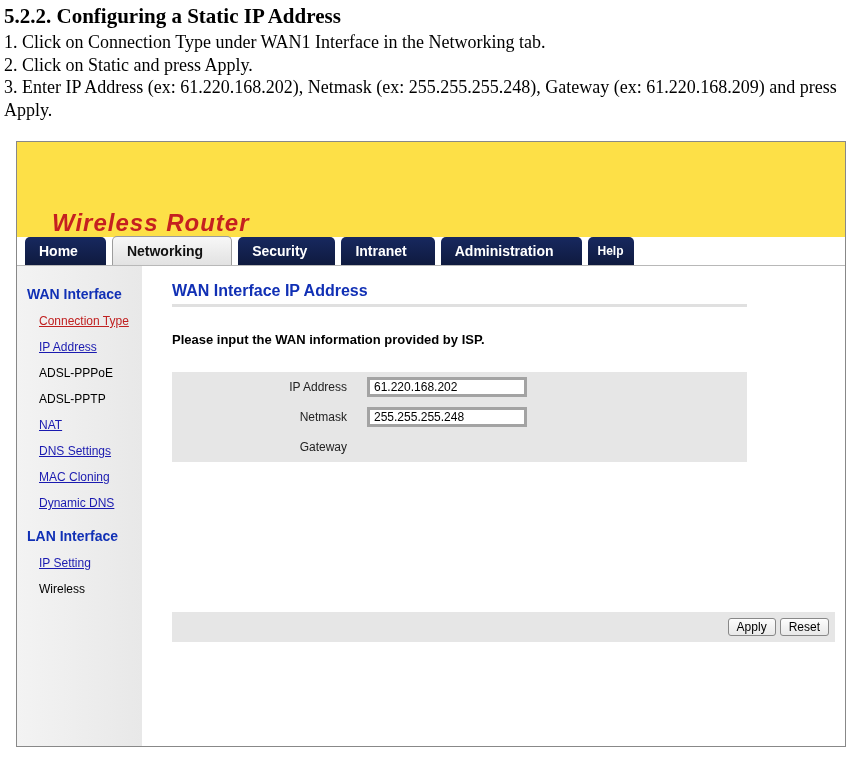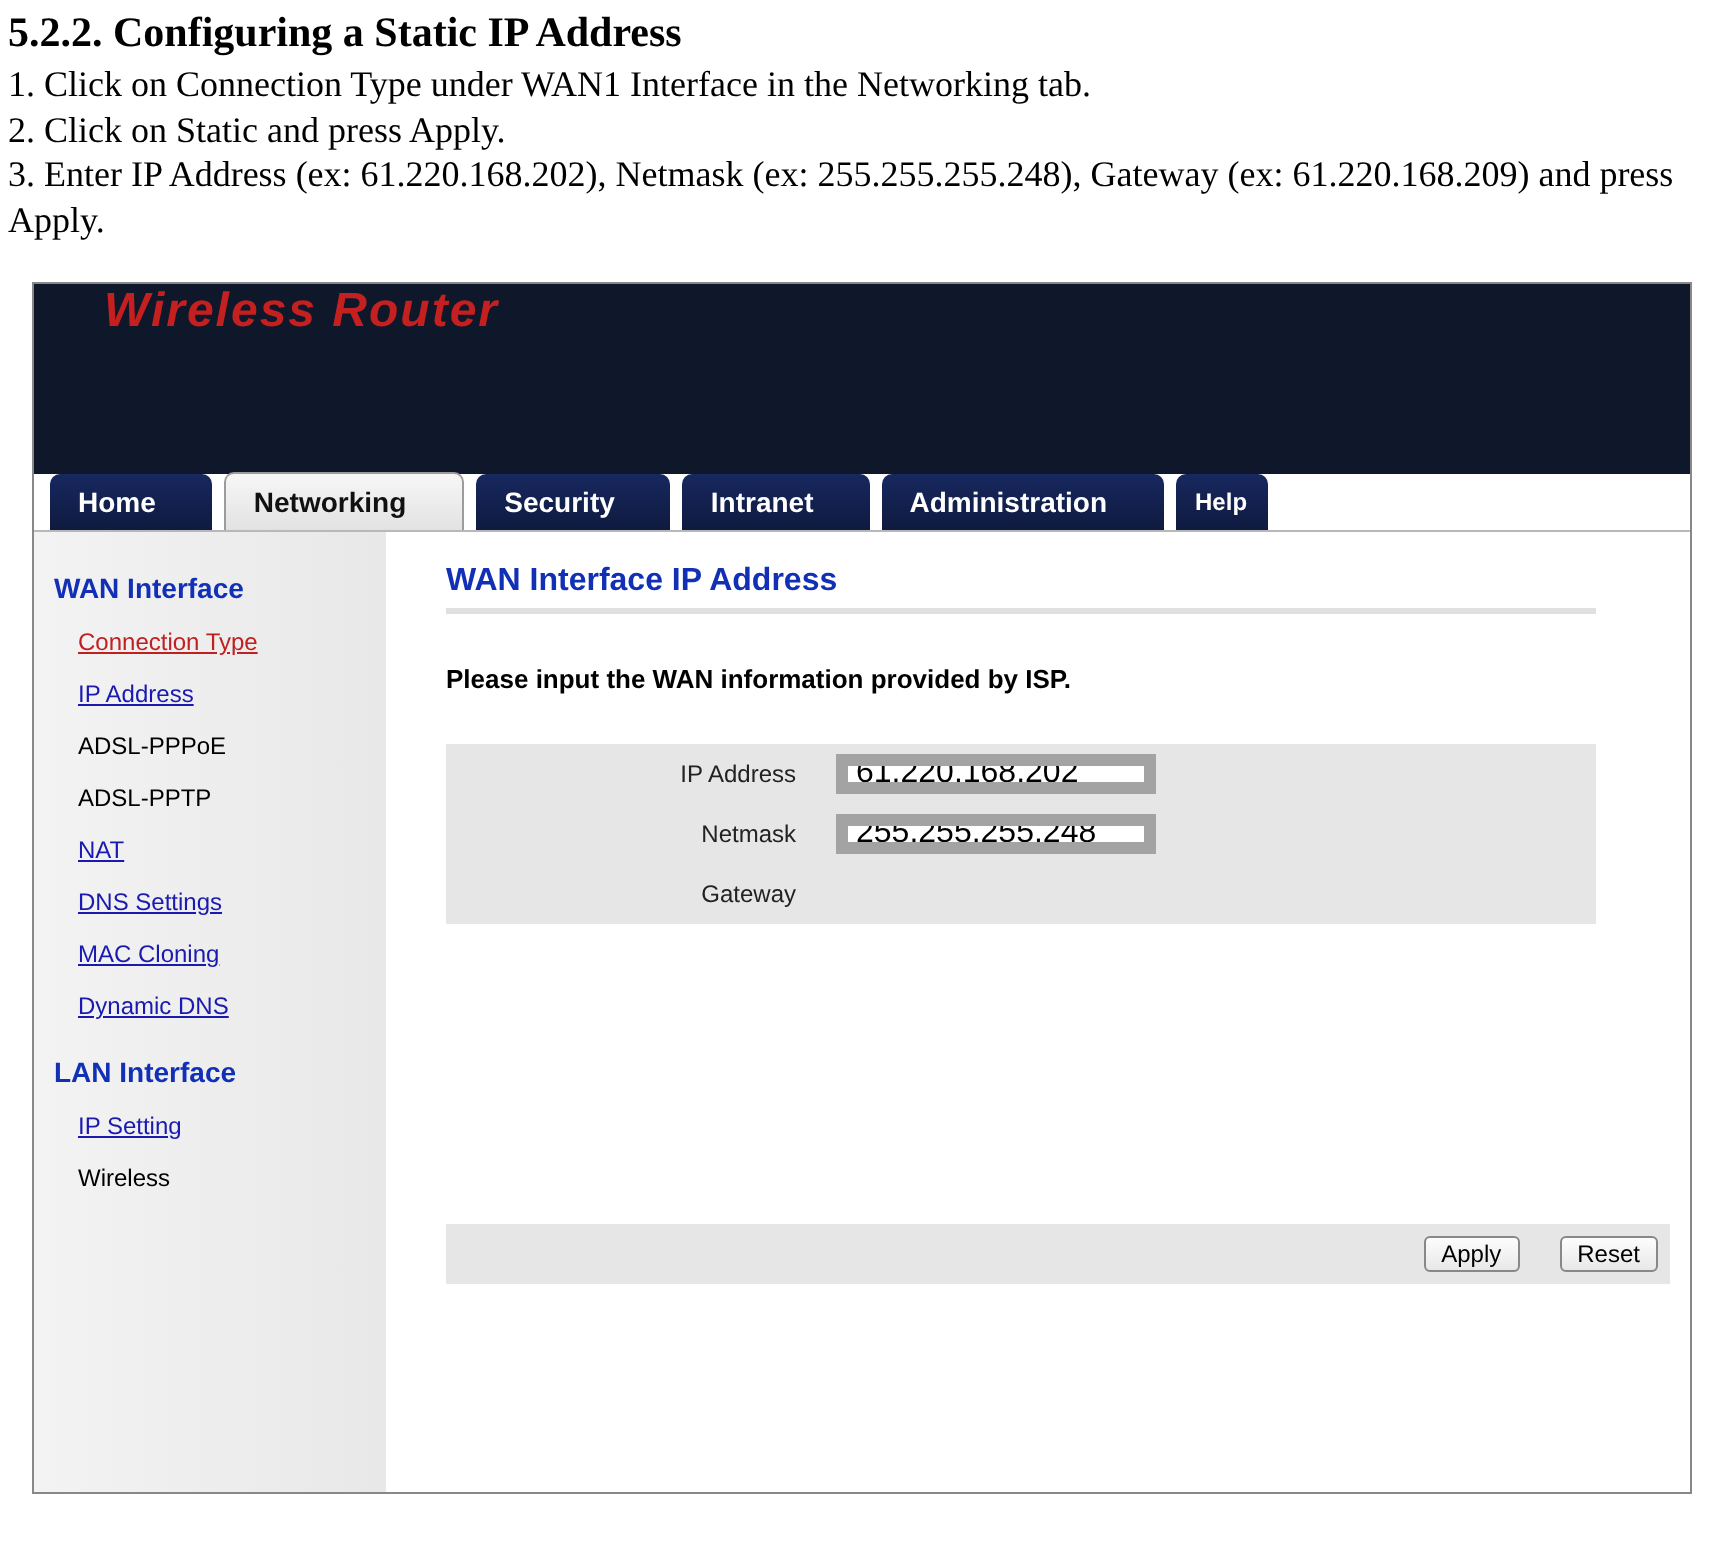--- a/index.html
+++ b/index.html
@@ -28,23 +28,23 @@
     width: 830px;
     margin-top: 20px;
     margin-left: 12px;
     border: 1px solid #888;
     background: #fff;
     box-sizing: border-box;
   }
 
   .router-header {
     height: 95px;
-    background: #0f172a;
-    display: flex;
-    align-items: flex-start;
+    background: #fde047;
+    display: flex;
+    align-items: flex-end;
     padding-left: 35px;
   }
   .router-logo {
     font-family: Verdana, Arial, sans-serif;
     font-style: italic;
     font-weight: bold;
     font-size: 24px;
     color: #c52020;
     letter-spacing: 1px;
   }
@@ -150,39 +150,39 @@
   .form-label {
     width: 175px;
     text-align: right;
     padding-right: 20px;
     font-size: 12px;
     color: #222;
   }
   .form-input {
     width: 160px;
     height: 20px;
-    border: 6px solid #a3a3a3;
-    background: #fff;
-    font-size: 16px;
+    border: 3px solid #a3a3a3;
+    background: #fff;
+    font-size: 12px;
     padding: 1px 4px;
     box-sizing: border-box;
     font-family: Arial, sans-serif;
   }
 
   .button-bar {
-    width: 612px;
+    width: 663px;
     background: #e6e6e6;
     margin-top: 150px;
     height: 30px;
     display: flex;
     justify-content: flex-end;
     align-items: center;
     padding-right: 6px;
     box-sizing: border-box;
-    gap: 20px;
+    gap: 4px;
   }
   .btn {
     border: 1px solid #888;
     background: linear-gradient(#fdfdfd, #e8e8e8);
     font-size: 12px;
     padding: 1px 8px;
     border-radius: 3px;
     font-family: Arial, sans-serif;
   }
 </style>

